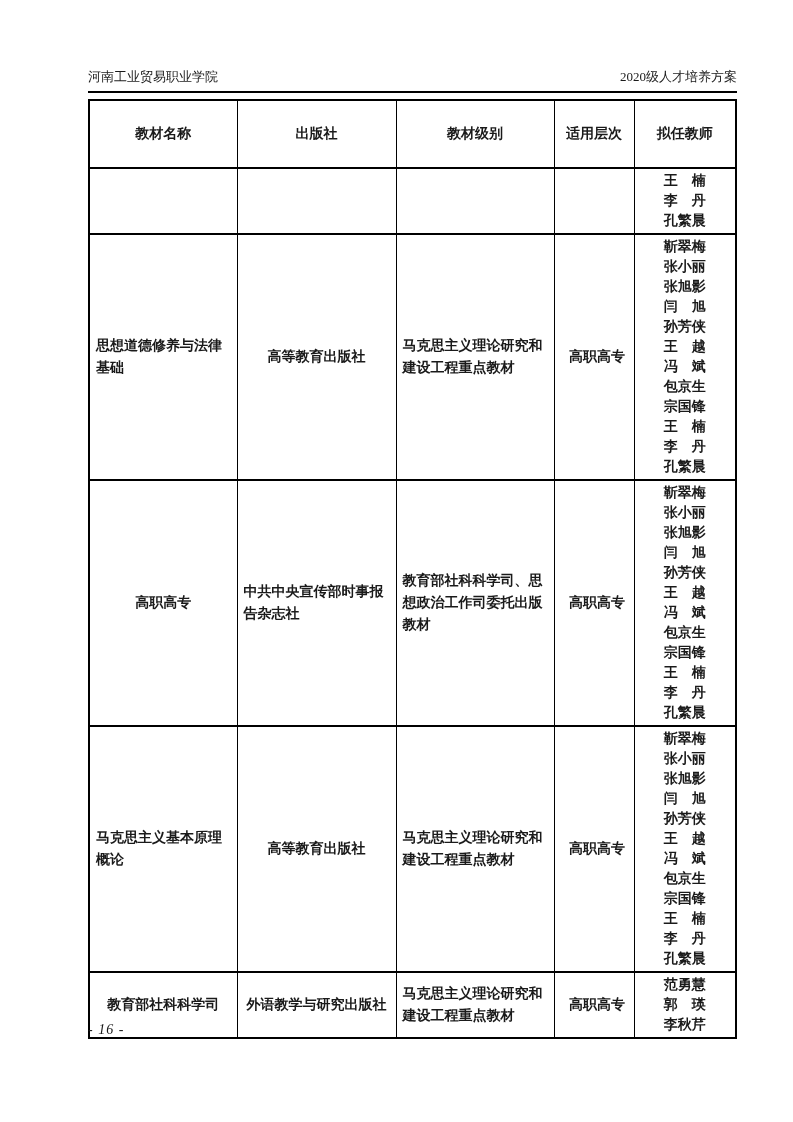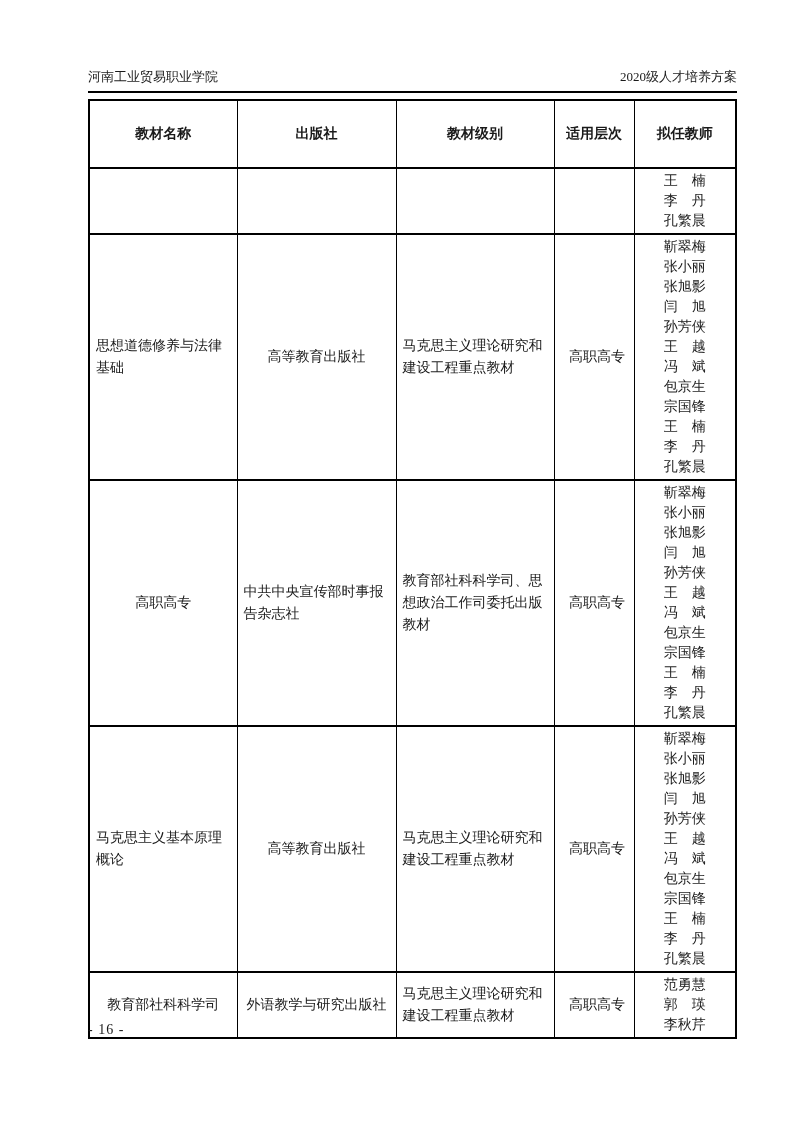--- a/index.html
+++ b/index.html
@@ -46,21 +46,21 @@
     vertical-align: middle;
     font-size: 14px;
     overflow: hidden;
   }
   .doc-table th {
     font-weight: bold;
     height: 34px;
     text-align: center;
     padding: 16px 4px;
   }
-  .doc-table td { padding: 2px 6px; }
+  .doc-table td { padding: 2px 6px; font-weight: bold; }
   
   td.cell-block { text-align: center; }
   td.cell-block .inner {
     display: inline-block;
     text-align: left;
     line-height: 22px;
     max-width: 100%;
   }
   td.cell-layer { text-align: center; padding-left: 12px; }
   td.cell-teachers { padding: 2px 0; }
@@ -68,20 +68,21 @@
     line-height: 20px;
     text-align: center;
     white-space: pre;
   }
   .page-footer {
     position: absolute;
     left: 88px;
     top: 1022px;
     font-size: 14px;
     letter-spacing: 1px;
+    font-style: italic;
   }
 </style>
 </head>
 <body>
 
 <div class="page">
 
   <div class="page-header">
     <span>河南工业贸易职业学院</span>
     <span>2020级人才培养方案</span>

